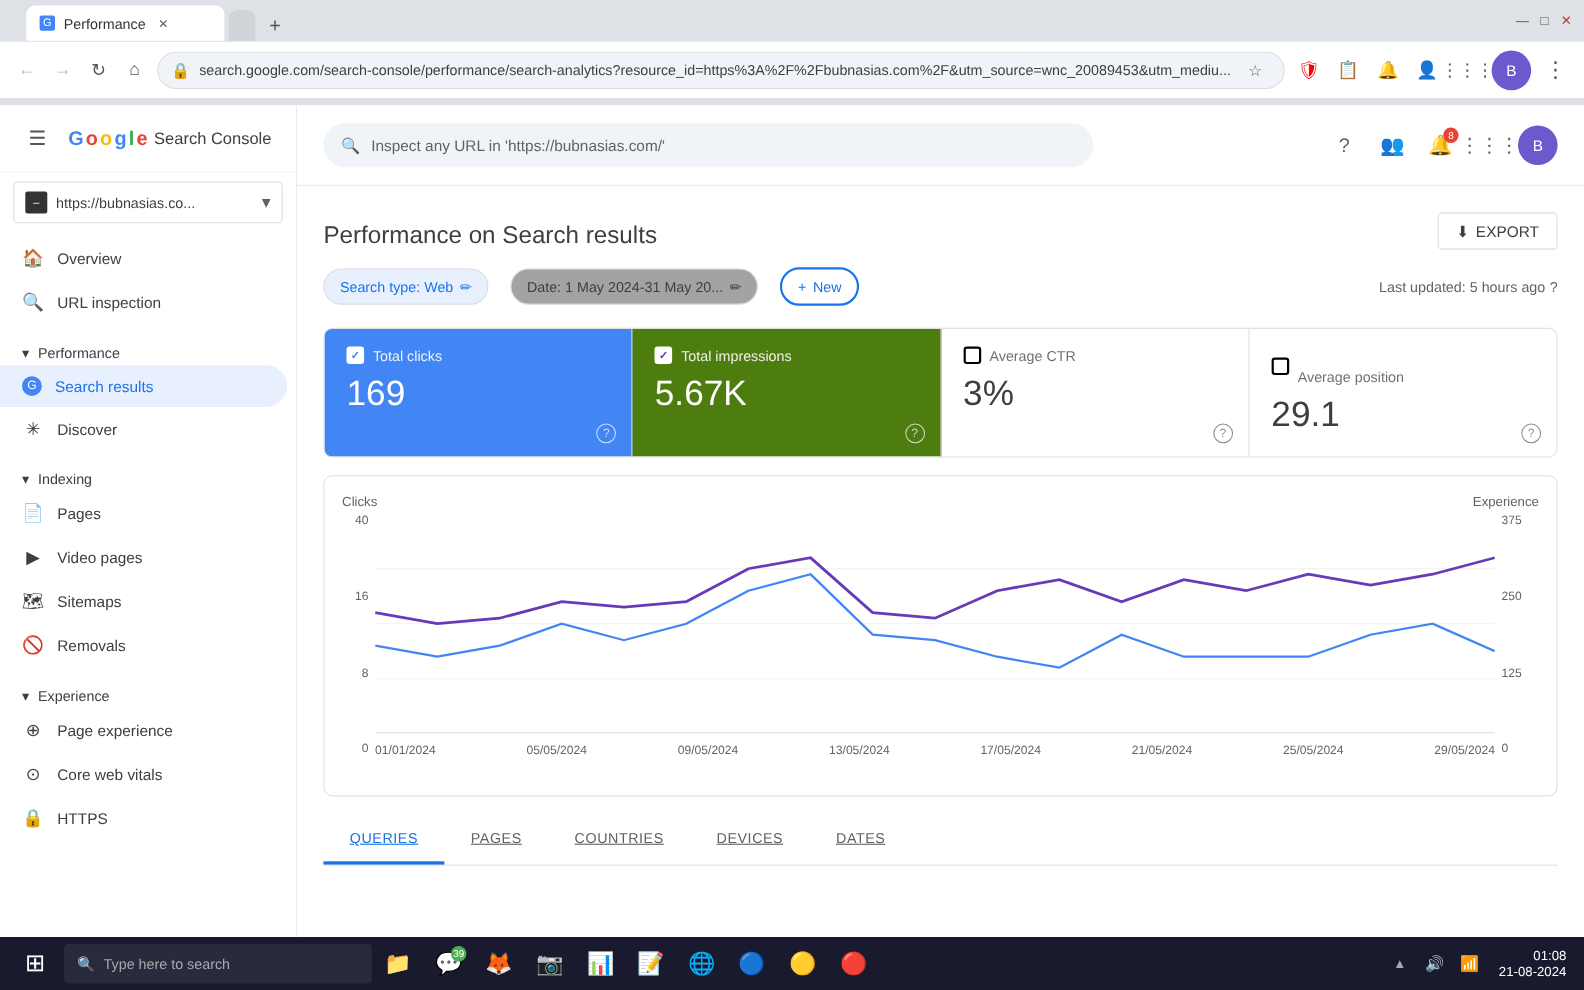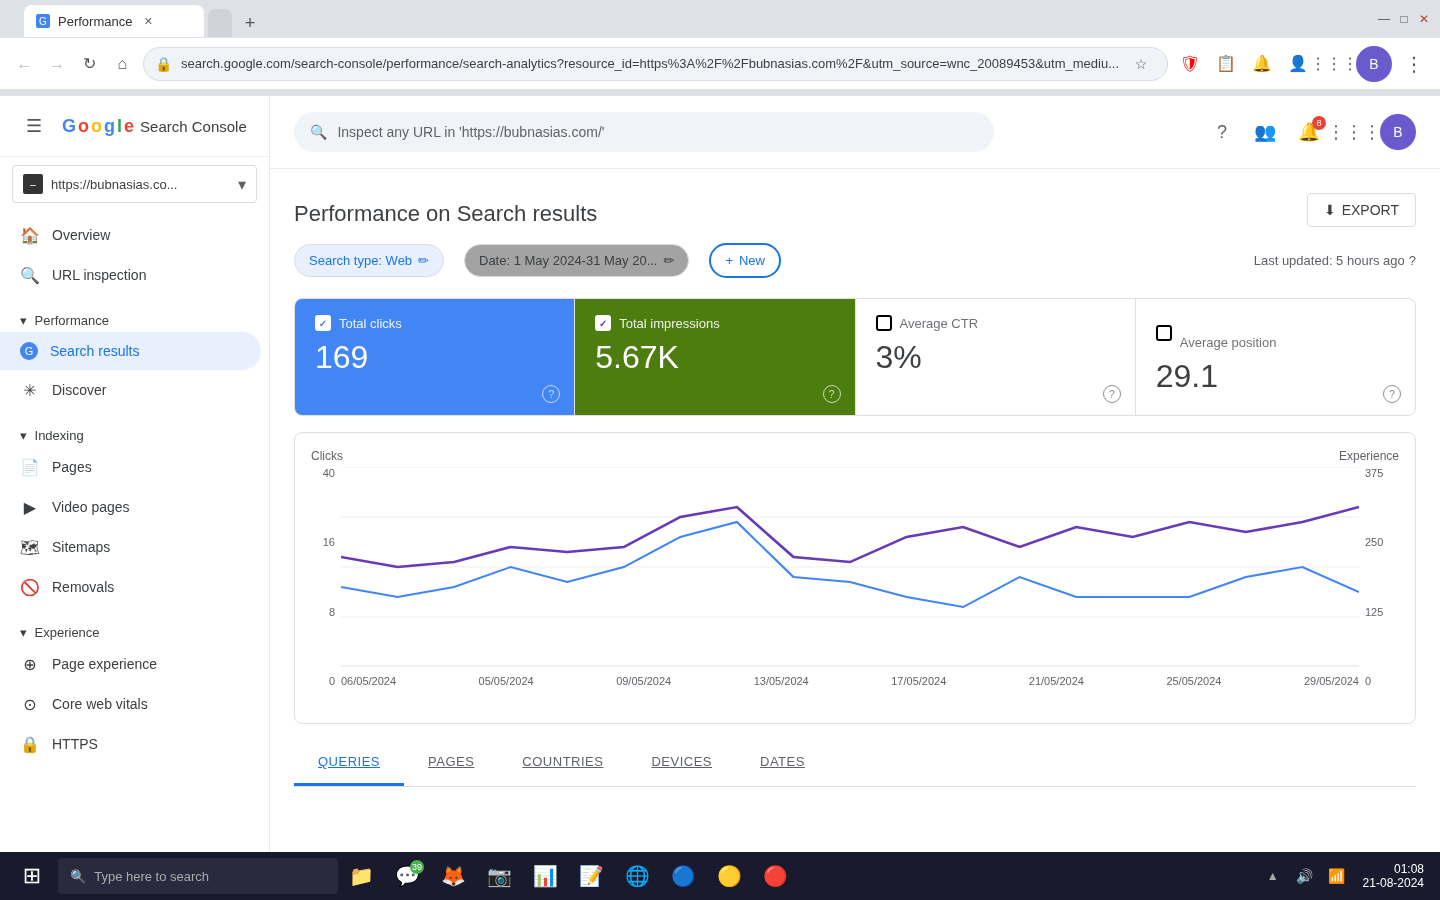--- a/index.html
+++ b/index.html
@@ -861,21 +861,21 @@
               <line x1="0" y1="50" x2="900" y2="50" stroke="#f0f0f0" stroke-width="1"></line>
               <line x1="0" y1="100" x2="900" y2="100" stroke="#f0f0f0" stroke-width="1"></line>
               <line x1="0" y1="150" x2="900" y2="150" stroke="#f0f0f0" stroke-width="1"></line>
               <line x1="0" y1="199" x2="900" y2="199" stroke="#e0e0e0" stroke-width="1"></line>
 
               <polyline points="0,90 50,100 100,95 150,80 200,85 250,80 300,50 350,40 400,90 450,95 500,70 550,60 600,80 650,60 700,70 750,55 800,65 850,55 900,40" fill="none" stroke="#673ab7" stroke-width="2.5"></polyline>
 
               <polyline points="0,120 50,130 100,120 150,100 200,115 250,100 300,70 350,55 400,110 450,115 500,130 550,140 600,110 650,130 700,130 750,130 800,110 850,100 900,125" fill="none" stroke="#4285f4" stroke-width="2"></polyline>
             </svg>
             <div class="x-axis-labels" style="padding:0; display:flex; justify-content:space-between;">
-              <span style="font-size:11px;color:#5f6368;">06/05/2024</span>
+              <span style="font-size:11px;color:#5f6368;">01/01/2024</span>
               <span style="font-size:11px;color:#5f6368;">05/05/2024</span>
               <span style="font-size:11px;color:#5f6368;">09/05/2024</span>
               <span style="font-size:11px;color:#5f6368;">13/05/2024</span>
               <span style="font-size:11px;color:#5f6368;">17/05/2024</span>
               <span style="font-size:11px;color:#5f6368;">21/05/2024</span>
               <span style="font-size:11px;color:#5f6368;">25/05/2024</span>
               <span style="font-size:11px;color:#5f6368;">29/05/2024</span>
             </div>
           </div>
           <div class="y-axis-right">

